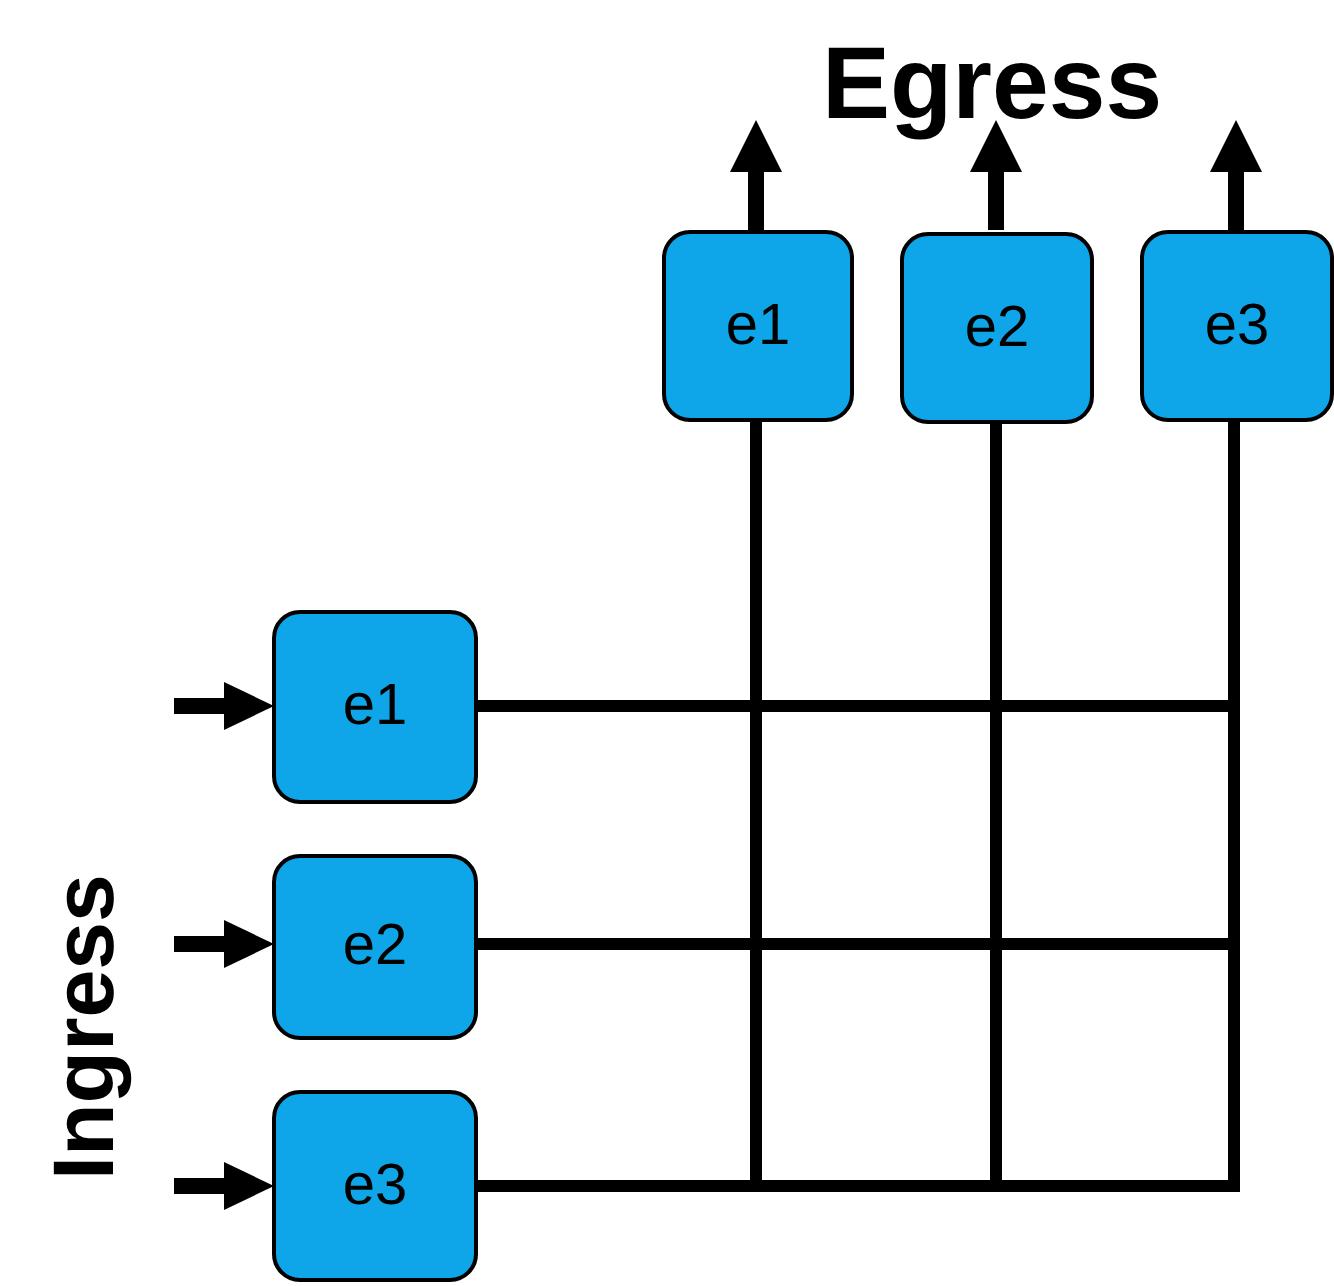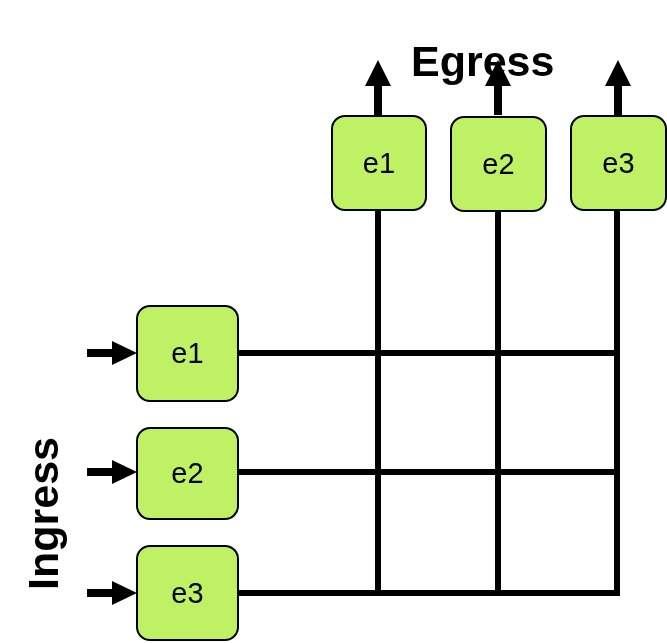--- a/index.html
+++ b/index.html
@@ -13,21 +13,21 @@
     height: 643px;
     background: #ffffff;
     overflow: hidden;
     font-family: "Liberation Sans", sans-serif;
   }
   .node-box {
     position: absolute;
     box-sizing: border-box;
     border: 2px solid #000000;
     border-radius: 14px;
-    background: #bef264;
+    background: #0ea5e9;
     display: flex;
     align-items: center;
     justify-content: center;
     z-index: 5;
   }
   .node-label {
     font-family: "Liberation Sans", sans-serif;
     font-size: 29px;
     font-weight: 400;
     color: #000000;
@@ -36,24 +36,23 @@
   }
   .axis-label {
     position: absolute;
     font-family: "Liberation Sans", sans-serif;
     font-weight: bold;
     color: #000000;
     white-space: nowrap;
     line-height: 1;
   }
   #egress-title {
-    font-size: 43px;
+    font-size: 51px;
     left: 411px;
     top: 16px;
-    margin-top: 24px;
   }
   #ingress-title {
     font-size: 43px;
     left: -77px;
     top: 492px;
     width: 240px;
     text-align: center;
     transform: rotate(-90deg);
     transform-origin: center center;
   }

